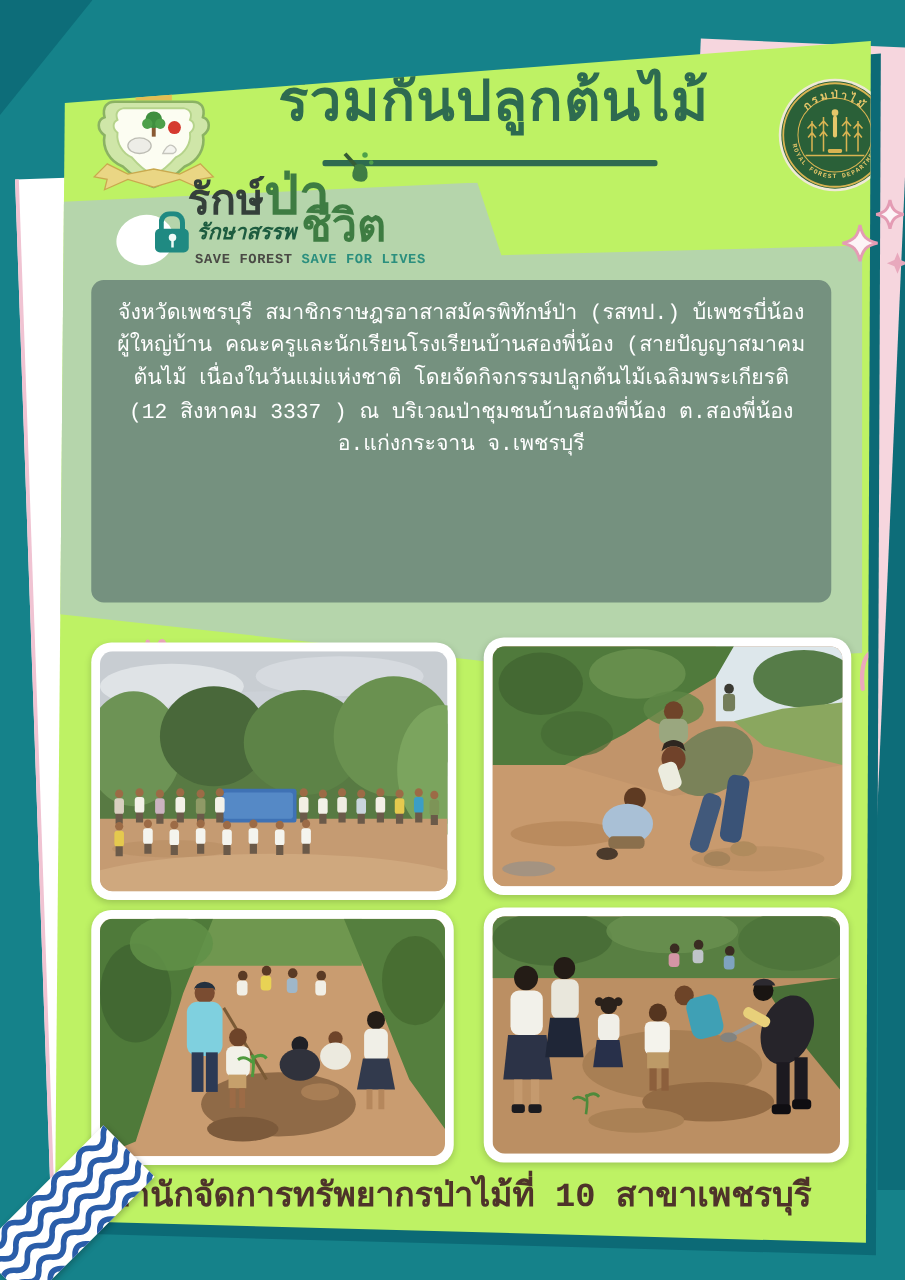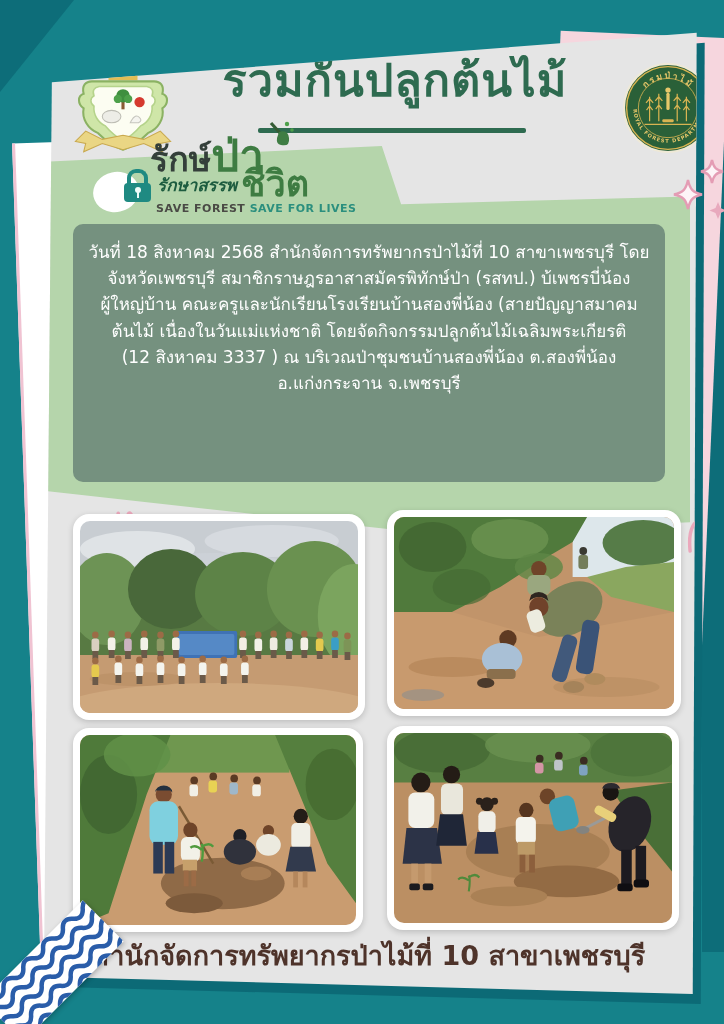--- a/index.html
+++ b/index.html
@@ -14,22 +14,22 @@
     clip-path:polygon(0 0,100% 0,0 100%);}
   .bg-strip{left:702px;top:92px;width:22px;height:860px;background:#0D6D79;}
   
   .sheet-pink{left:540px;top:34px;width:168px;height:944px;background:#F6D6DE;
     transform:rotate(2.5deg);}
   .sheet-white{left:26px;top:142px;width:70px;height:800px;background:#FFFFFF;
     border-left:3px solid #F0C3D2;border-right:3px solid #F0C3D2;transform:rotate(-2deg);}
   
   .card-shadow{left:48px;top:38px;width:658px;height:970px;background:#0C6A76;
     clip-path:polygon(1.8% 5.6%,99.8% 0.5%,99.2% 99.6%,0.6% 97.8%);}
-  .card{left:40px;top:28px;width:658px;height:970px;background:#e5e5e5;
-    clip-path:polygon(1.8% 5.6%,99.8% 0.5%,99.2% 99.6%,0.6% 97.8%);}
+  .card{left:40px;top:28px;width:658px;height:970px;background:#bef264;
+    clip-path:polygon(1.8% 5.6%,99.8% 0.5%,99.2% 99.6%,0.6% 97.8%);font-family:Liberation Mono, monospace;}
   
   .title{left:140px;top:16px;width:430px;text-align:center;
     font-size:45px;font-weight:bold;color:#2E6B50;letter-spacing:1px;}
   .title-underline{left:218px;top:100px;width:268px;height:5px;background:#2E6B50;border-radius:2px;}
   
   .panel{left:8px;top:118px;width:642px;height:388px;background:#B5D5AB;
     clip-path:polygon(0 4%,52% 0,55% 15%,100% 13%,100% 97%,60% 100%,0 89%);}
   .panel-oval{left:45px;top:26px;width:46px;height:40px;background:#FFFFFF;border-radius:50%;
     transform:rotate(-12deg);}
   
@@ -154,21 +154,20 @@
       </div>
       <span class="rk-w3">รักษาสรรพ</span>
       <span class="rk-w4">ชีวิต</span>
     </div>
     <div class="rk-row3">
       <span class="rk-tag1">SAVE FOREST </span><span class="rk-tag2">SAVE FOR LIVES</span>
     </div>
   </div>
 
   <div class="abs info">
-    <div>วันที่ 18 สิงหาคม 2568 สำนักจัดการทรัพยากรป่าไม้ที่ 10 สาขาเพชรบุรี โดย</div>
     <div>จังหวัดเพชรบุรี สมาชิกราษฎรอาสาสมัครพิทักษ์ป่า (รสทป.) บ้เพชรบี่น้อง</div>
     <div>ผู้ใหญ่บ้าน คณะครูและนักเรียนโรงเรียนบ้านสองพี่น้อง (สายปัญญาสมาคม</div>
     <div>ต้นไม้ เนื่องในวันแม่แห่งชาติ โดยจัดกิจกรรมปลูกต้นไม้เฉลิมพระเกียรติ</div>
     <div>(12 สิงหาคม 3337 ) ณ บริเวณป่าชุมชนบ้านสองพี่น้อง ต.สองพี่น้อง</div>
     <div>อ.แก่งกระจาน จ.เพชรบุรี</div>
   </div>
 
   <svg class="abs sq-left" viewBox="0 0 34 40">
     <path d="M3 2 C1 20 9 24 10 9 C11 -2 15 0 15 11 C15 26 21 27 22 11 C23 1 27 3 27 14 C27 24 30 30 26 36" fill="none" stroke="#EBA8BC" stroke-width="3" stroke-linecap="round"></path>
   </svg>

